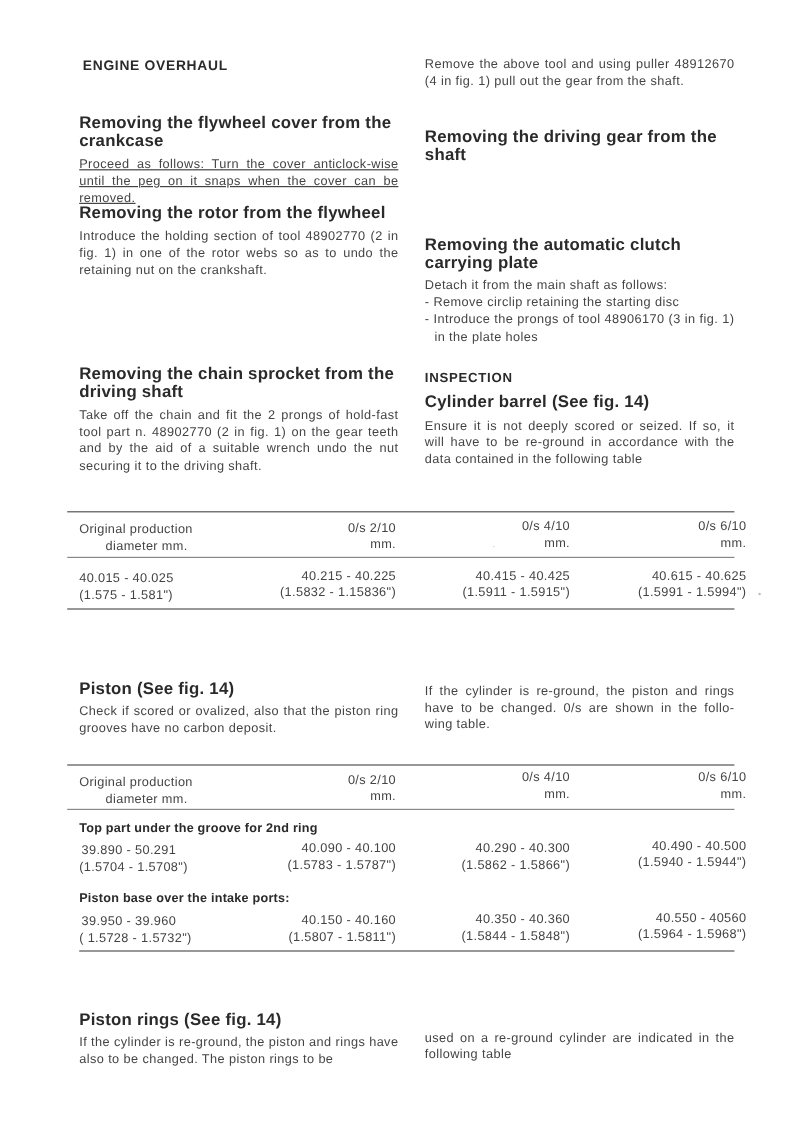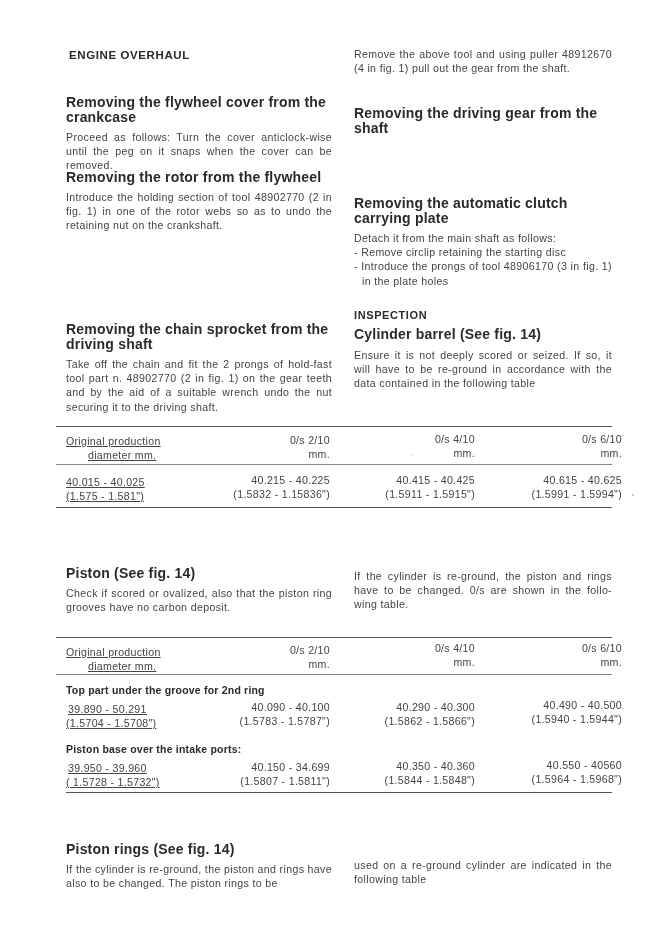--- a/index.html
+++ b/index.html
@@ -15,40 +15,40 @@
   .h2 { font-weight: bold; font-size: 14px; color: #2a2a2a; line-height: 15px; letter-spacing: 0.2px; }
   .p { font-size: 10.6px; line-height: 14.2px; text-align: justify; letter-spacing: 0.35px; color: #444; }
   .p.nj { text-align: left; }
   ul.dash { list-style: none; margin: 0; padding: 0; }
   ul.dash li { padding-left: 8px; text-indent: -8px; text-align: justify; }
   ul.dash li::before { content: "- "; }
   .rule { position: absolute; height: 1px; background: #555; }
   .rule.thin { background: #888; }
   .cell { position: absolute; font-size: 10.6px; line-height: 14px; letter-spacing: 0.3px; color: #444; }
   .cell.c { text-align: right; }
-  .cell.l { text-align: left; text-decoration: underline; }
+  .cell.l { text-align: left; }
   .sub { position: absolute; font-weight: bold; font-size: 10.5px; color: #2a2a2a; letter-spacing: 0.2px; }
   .speck { position: absolute; width: 2px; height: 2px; background: #bbb; border-radius: 1px; }
 </style>
 </head>
 <body>
 
 <div class="abs h1" style="left:69px; top:49px;">ENGINE OVERHAUL</div>
 
 <div class="abs col-l" style="top:95px;">
   <div class="h2">Removing the flywheel cover from the crankcase</div>
-  <div class="p" style="margin-top:5px;">Proceed as follows: Turn the cover anticlock-wise until the peg on it snaps when the cover can be removed.</div>
+  <div class="p" style="margin-top:5px;text-decoration:underline;">Proceed as follows: Turn the cover anticlock-wise until the peg on it snaps when the cover can be removed.</div>
 </div>
 
 <div class="abs col-l" style="top:170px;">
   <div class="h2">Removing the rotor from the flywheel</div>
   <div class="p" style="margin-top:5px;">Introduce the holding section of tool 48902770 (2 in fig. 1) in one of the rotor webs so as to undo the retaining nut on the crankshaft.</div>
 </div>
 
-<div class="abs col-l" style="top:322px;">
+<div class="abs col-l" style="top:304px;">
   <div class="h2">Removing the chain sprocket from the driving shaft</div>
   <div class="p" style="margin-top:5px;">Take off the chain and fit the 2 prongs of hold-fast tool part n. 48902770 (2 in fig. 1) on the gear teeth and by the aid of a suitable wrench undo the nut securing it to the driving shaft.</div>
 </div>
 
 <div class="abs col-r" style="top:47px;">
   <div class="p">Remove the above tool and using puller 48912670 (4 in fig. 1) pull out the gear from the shaft.</div>
 </div>
 
 <div class="abs col-r" style="top:106px;">
   <div class="h2">Removing the driving gear from the shaft</div>
@@ -158,21 +158,21 @@
     <div>40.490 - 40.500</div>
     <div>(1.5940 - 1.5944")</div>
   </div>
 
   <div class="sub" style="left:66px; top:743px;">Piston base over the intake ports:</div>
   <div class="cell l" style="left:68px; top:761px; width:140px;">
     <div>39.950 - 39.960</div>
     <div style="margin-left:-2px;">( 1.5728 - 1.5732")</div>
   </div>
   <div class="cell c" style="left:200px; top:760px; width:130px;">
-    <div>40.150 - 34.699</div>
+    <div>40.150 - 40.160</div>
     <div>(1.5807 - 1.5811")</div>
   </div>
   <div class="cell c" style="left:350px; top:759px; width:125px;">
     <div>40.350 - 40.360</div>
     <div>(1.5844 - 1.5848")</div>
   </div>
   <div class="cell c" style="left:497px; top:758px; width:125px;">
     <div>40.550 - 40560</div>
     <div>(1.5964 - 1.5968")</div>
   </div>

